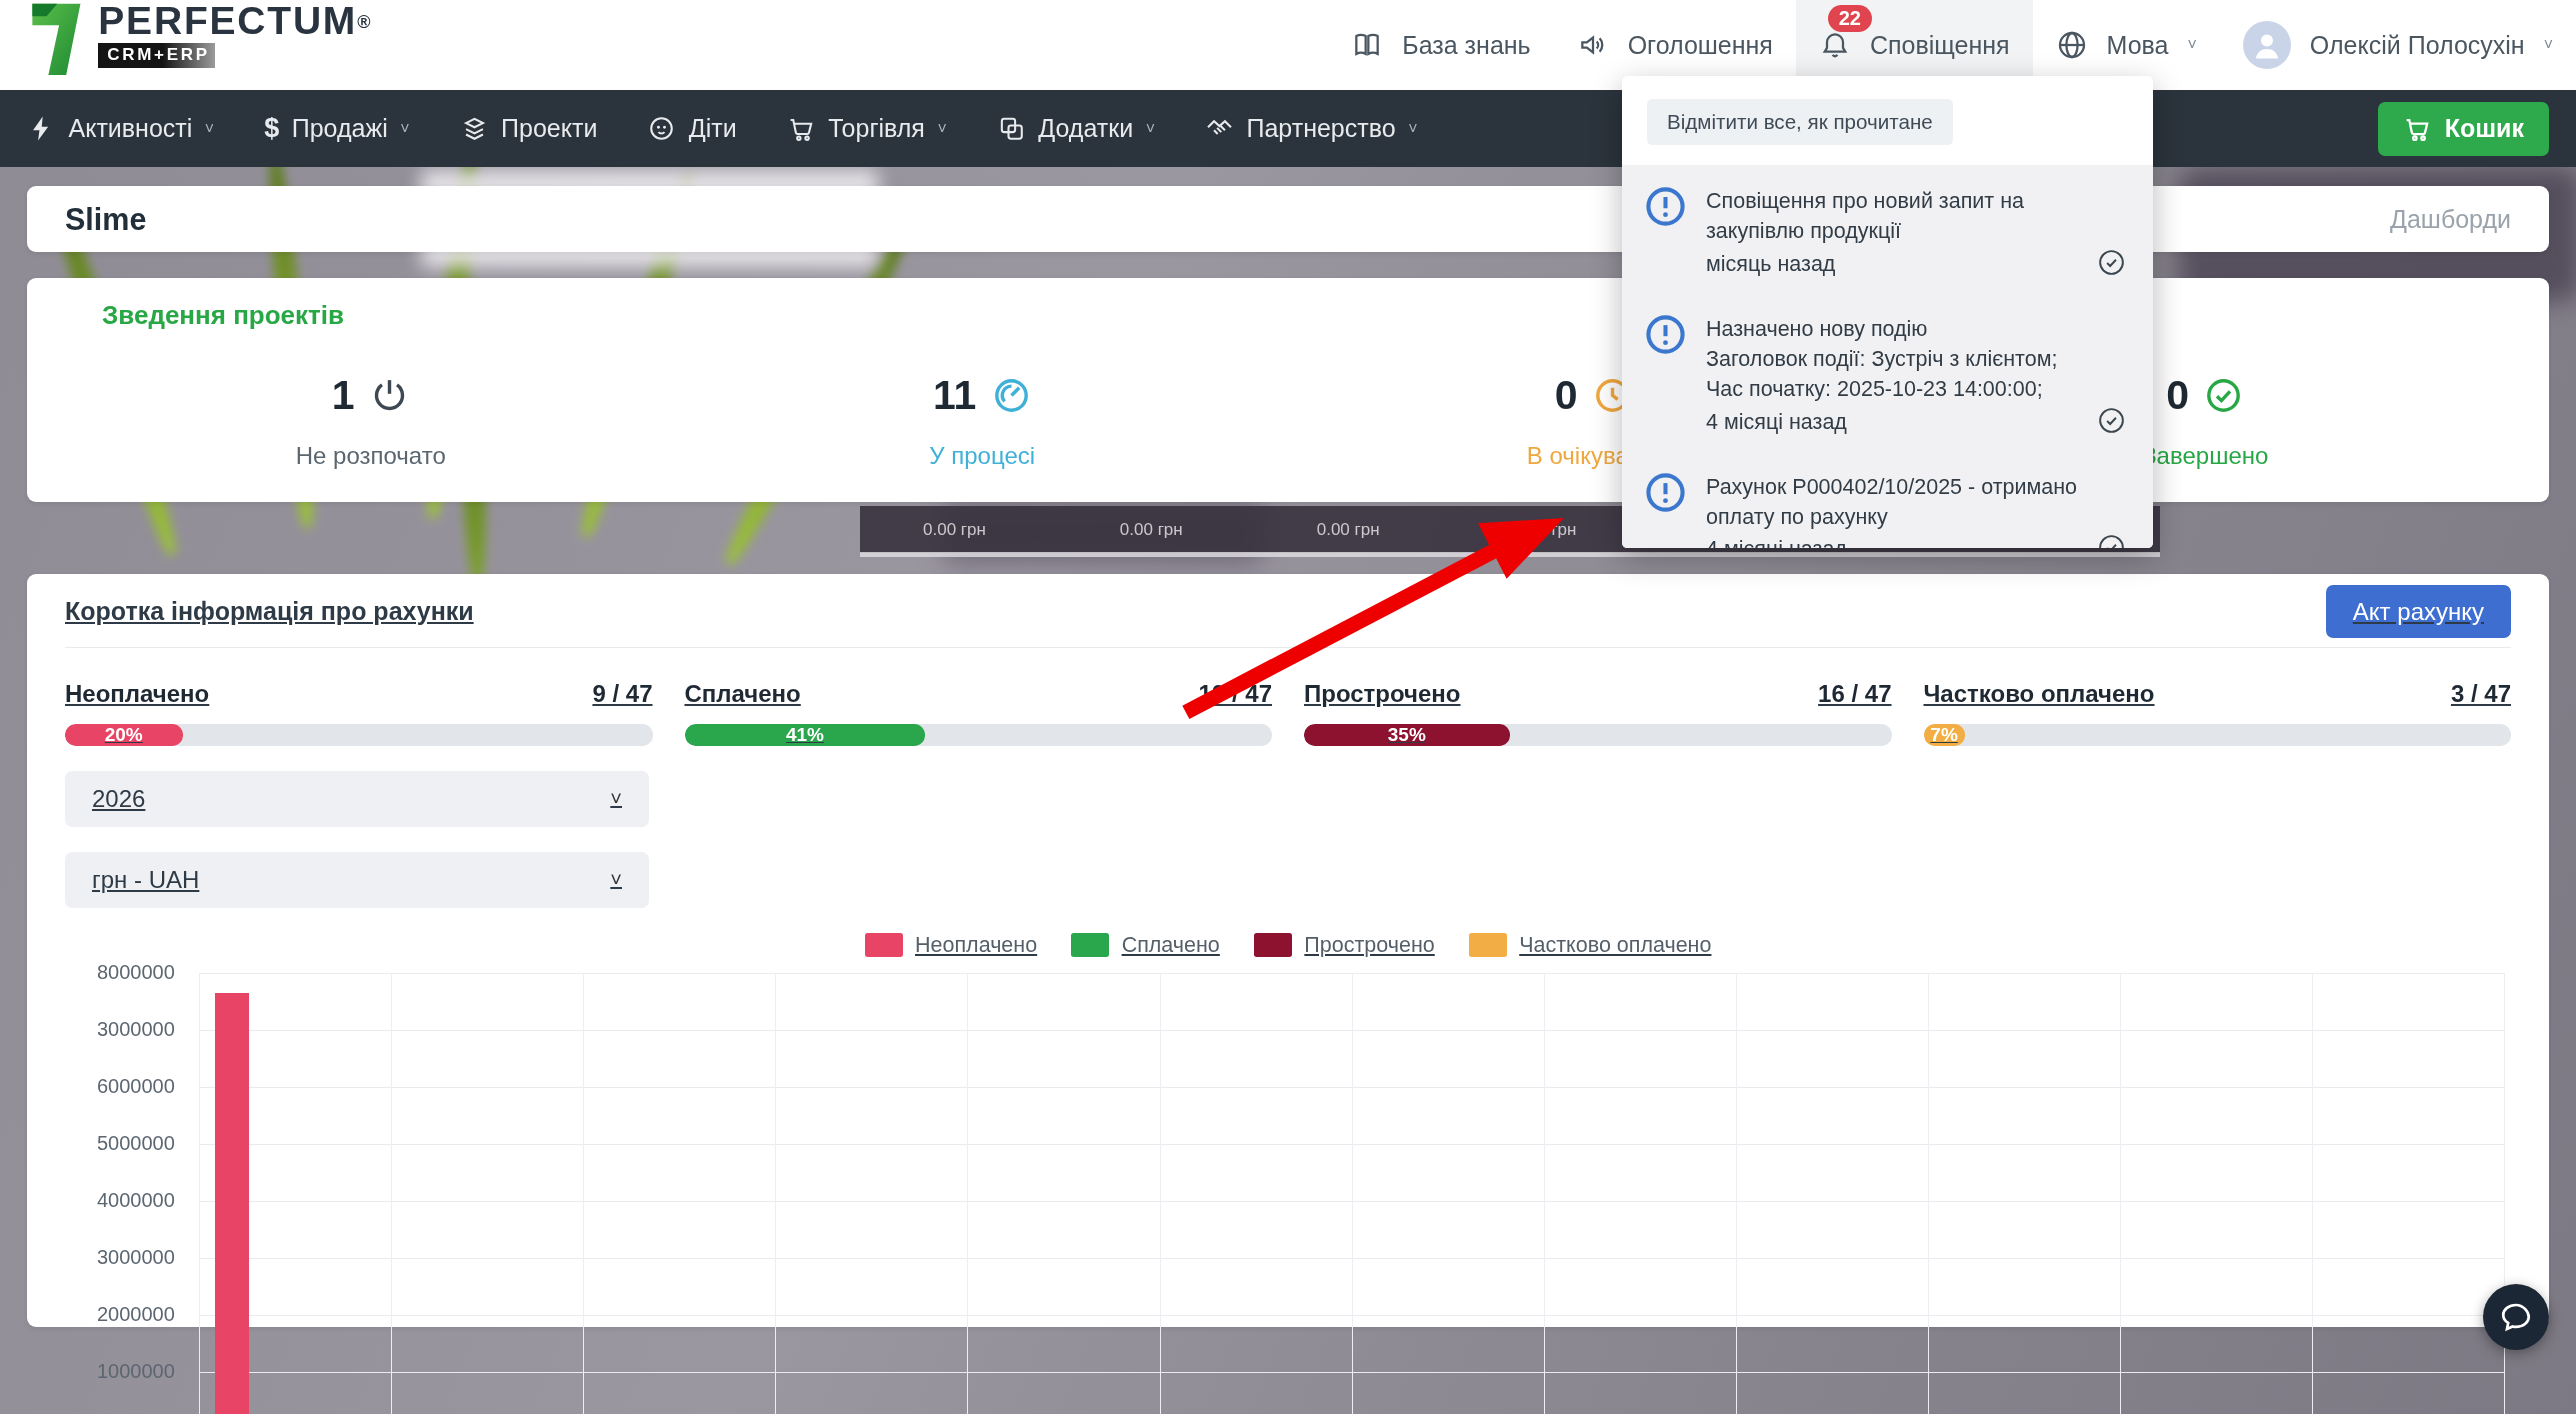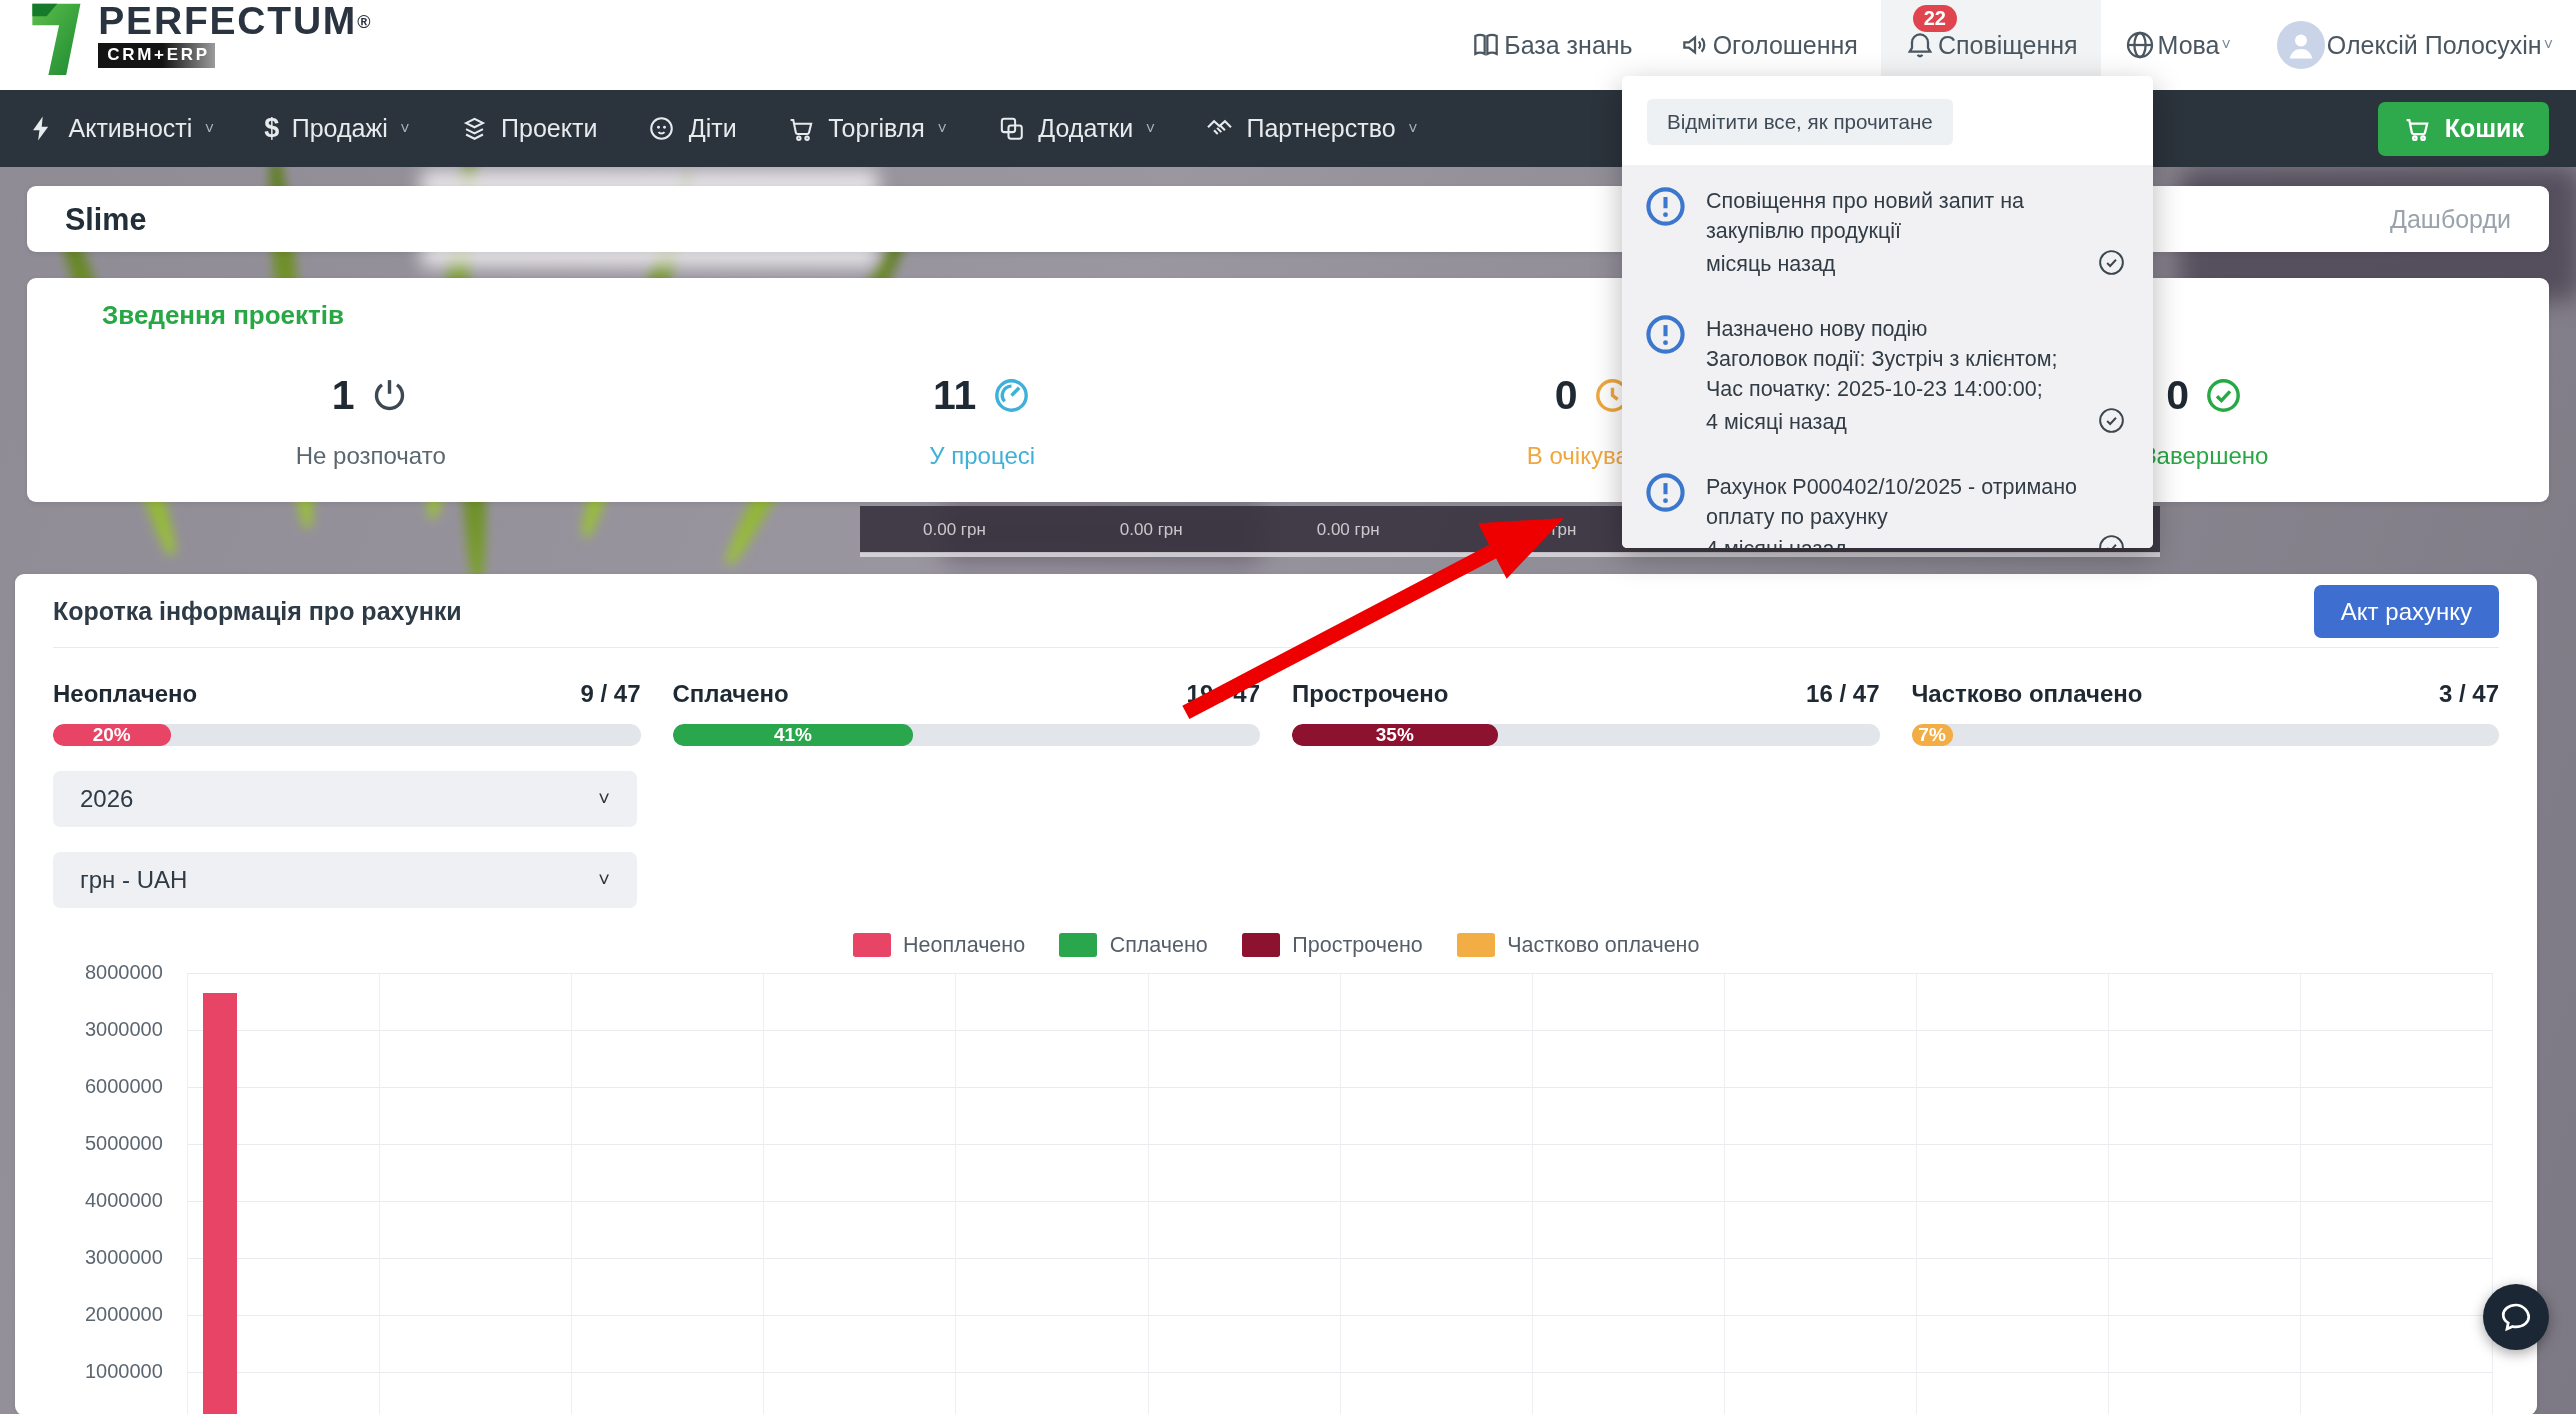--- a/index.html
+++ b/index.html
@@ -16,21 +16,21 @@
   .bg-widget-line { position:absolute; left:860px; top:552px; width:1300px; height:4.5px; background:rgba(225,222,228,.8); z-index:1; }
 
   
   .header { position:absolute; left:0; top:0; width:2576px; height:90px; background:#ffffff; z-index:10; display:flex; align-items:flex-start; }
   .logo { display:flex; align-items:flex-start; gap:14.3px; margin-left:27px; }
   .logo-text { display:flex; flex-direction:column; }
   .logo-brand { font-size:39px; font-weight:bold; letter-spacing:1.8px; color:#2a3440; line-height:41px; }
   .logo-reg { font-size:18px; vertical-align:super; color:#2a3440; font-weight:bold; }
   .logo-sub { display:inline-block; margin-top:1.8px; font-size:17px; font-weight:bold; color:#ffffff; background:linear-gradient(90deg,#141414 55%,#9b9b9b 100%); padding:2.7px 9px; letter-spacing:2.7px; width:117px; }
   .header-right { margin-left:auto; display:flex; align-items:center; height:100%; }
-  .h-item { display:flex; align-items:center; gap:2px; font-size:25px; color:#4a5660; padding:0 23px; height:100%; cursor:pointer; position:relative; }
+  .h-item { display:flex; align-items:center; gap:19px; font-size:25px; color:#4a5660; padding:0 23px; height:100%; cursor:pointer; position:relative; }
   .h-item svg { width:32px; height:32px; stroke:#4a5660; fill:none; stroke-width:1.7; }
   .h-item.active { background:#f1f3f5; }
   .badge { position:absolute; top:5.4px; left:32px; background:#e0454f; color:#fff; font-size:20px; font-weight:bold; border-radius:14.3px; padding:2.7px 10.8px; line-height:21.5px; }
   .chev { font-size:16px; color:#7b8792; }
   .avatar { width:48px; height:48px; border-radius:50%; background:#c9d4e8; display:flex; align-items:center; justify-content:center; overflow:hidden; }
   .avatar svg { width:36px; height:36px; fill:#ffffff; stroke:none; }
 
   
   .navbar { position:absolute; left:0; top:90px; width:2576px; height:77px; background:#2b333c; z-index:10; display:flex; align-items:center; padding:0 27px; }
   .nav-item { display:flex; align-items:center; gap:12.5px; color:#e8ebee; font-size:25px; margin-right:50px; cursor:pointer; white-space:nowrap; }
@@ -49,21 +49,21 @@
 
   .summary-card { left:27px; top:278px; width:2522px; height:224px; padding:21.5px 38px; }
   .section-title-green { font-size:26px; font-weight:bold; color:#28a745;margin-left:37px; }
   .stats-row { display:flex; margin-top:41px; }
   .stat { flex:1; display:flex; flex-direction:column; align-items:center; gap:23px; }
   .stat-top { display:flex; align-items:center; gap:14.3px; }
   .stat-value { font-size:41px; font-weight:bold; color:#1f2933; }
   .stat svg { width:41px; height:41px; fill:none; stroke-width:2; }
   .stat-label { font-size:24px; }
 
-  .invoice-card { left:15px; top:574px; width:2522px; height:841px; padding:0 38px; }
+  .invoice-card { left:27px; top:574px; width:2522px; height:753px; padding:0 38px;text-decoration:underline; }
   .inv-header { display:flex; align-items:center; padding-top:16px; height:59px; }
   .inv-title { font-size:25px; font-weight:bold; color:#2e3a46; }
   .act-btn { margin-left:auto; background:#3d6ed0; color:#fff; border:none; border-radius:7.2px; font-size:24px; padding:12.5px 27px; cursor:pointer; }
   .inv-divider { height:0.9px; background:#e8eaee; margin-top:14.3px; }
   .progress-row { display:flex; gap:32px; margin-top:32px; }
   .pcol { flex:1; }
   .pcol-head { display:flex; font-size:24px; font-weight:bold; color:#1f2933; }
   .pcol-count { margin-left:auto; }
   .ptrack { margin-top:16px; height:21.5px; border-radius:10.8px; background:#e2e5e9; overflow:hidden; }
   .pfill { height:100%; border-radius:10.8px; color:#fff; font-size:19px; font-weight:bold; text-align:center; line-height:21.5px; }

